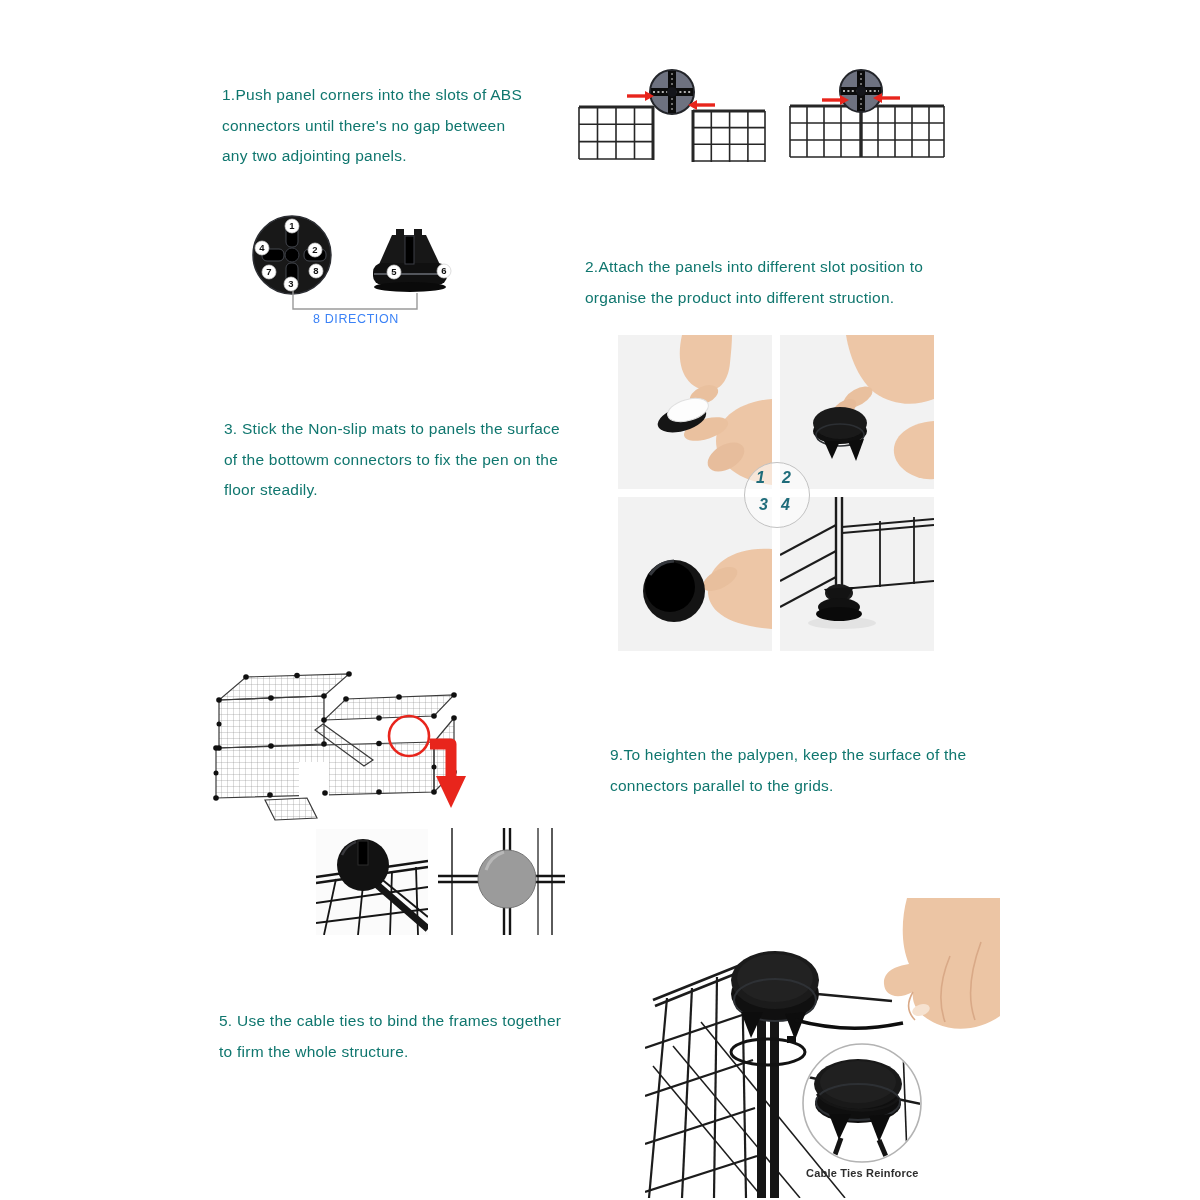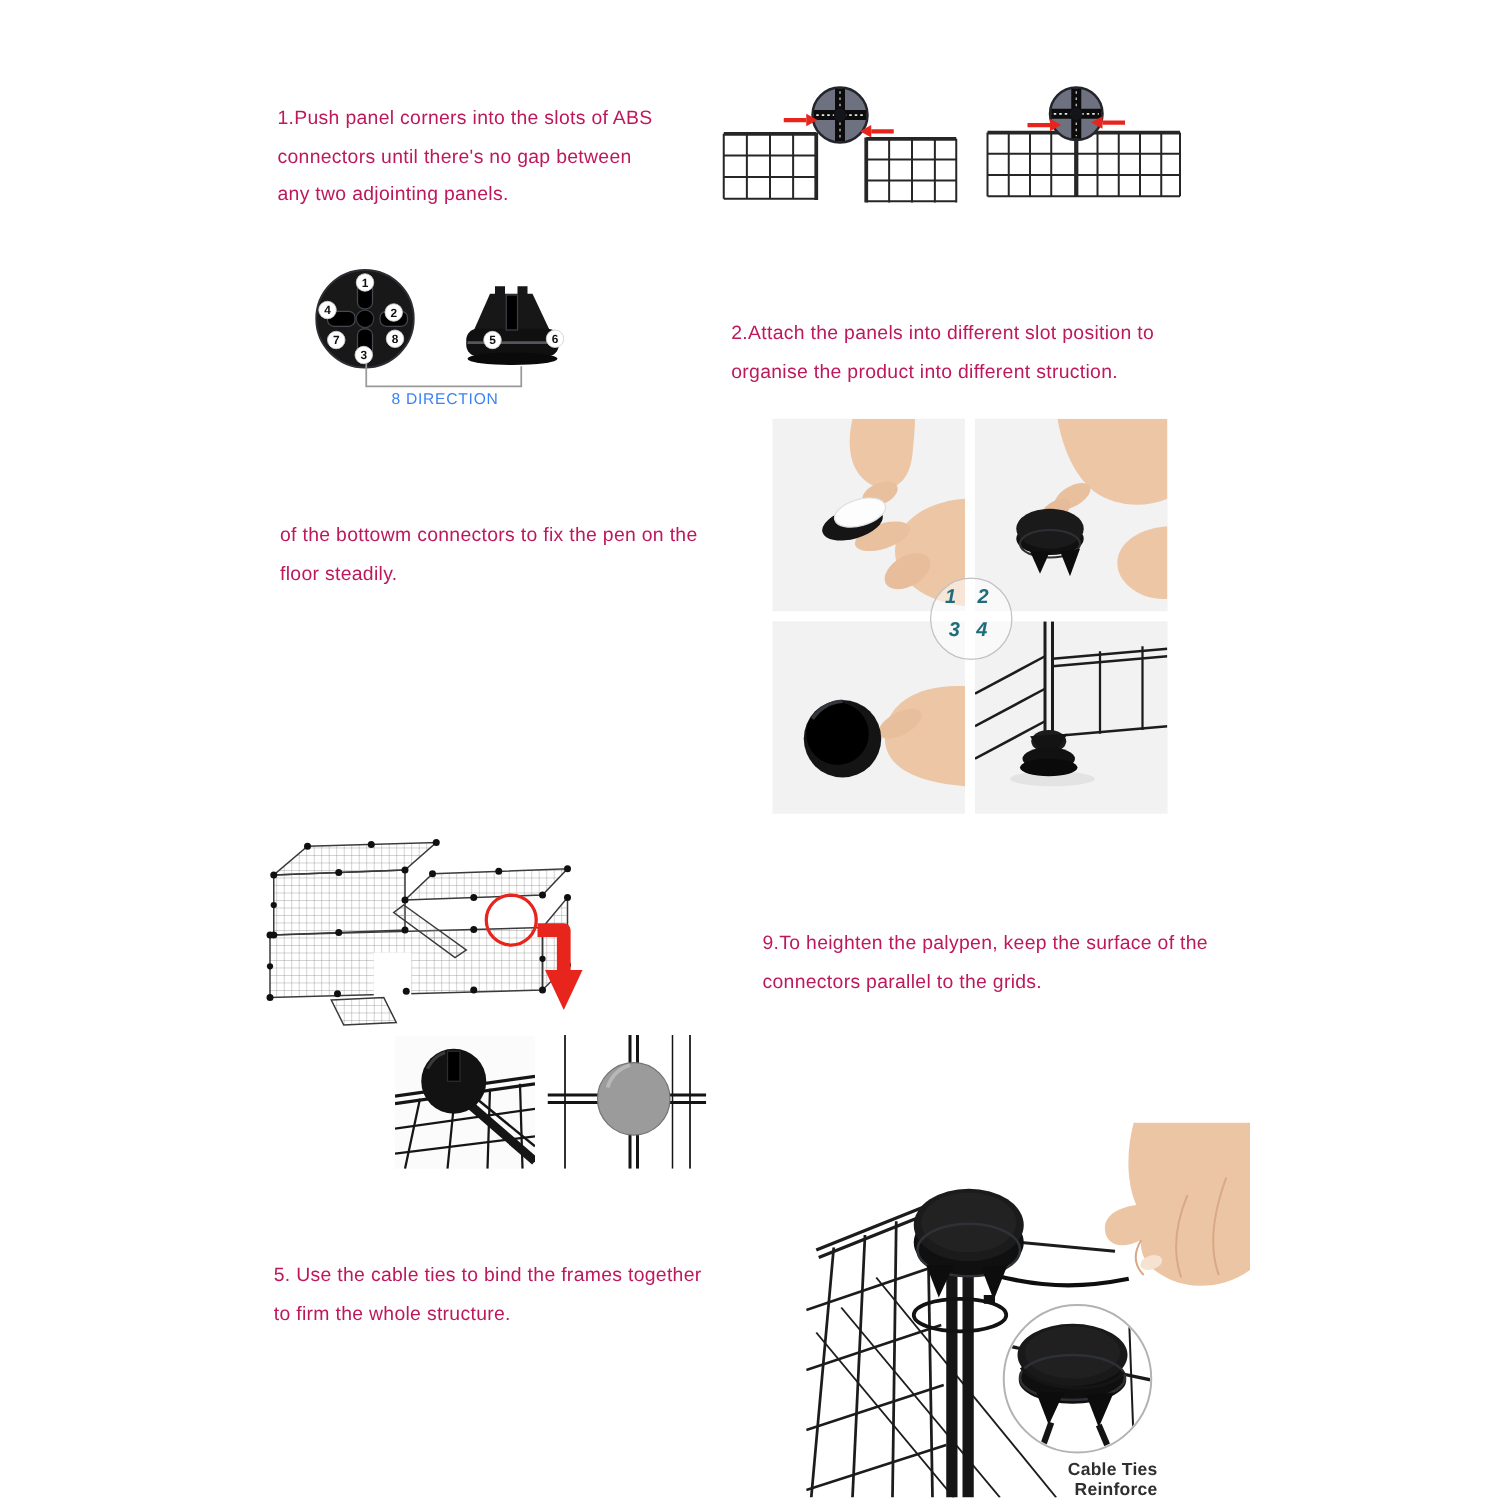--- a/index.html
+++ b/index.html
@@ -1,31 +1,31 @@
 <!DOCTYPE html>
 <html><head>
 <meta charset="utf-8">
 <style>
   html,body{margin:0;padding:0;background:#fff;}
   .canvas{position:relative;width:1200px;height:1200px;background:#ffffff;overflow:hidden;
           font-family:"Liberation Sans",sans-serif;}
   .abs{position:absolute;}
-  .step-text{position:absolute;font-size:15.5px;line-height:30.5px;color:#be185d;
+  .step-text{position:absolute;font-size:15.5px;line-height:30.5px;color:#0f766e;
              letter-spacing:0.25px;white-space:nowrap;}
   .direction-label{position:absolute;font-size:12.5px;letter-spacing:0.6px;color:#3b82f6;
                    text-align:center;}
   .photo-grid{position:absolute;display:grid;grid-template-columns:154px 154px;
               grid-template-rows:154px 154px;gap:8px;}
   .photo-panel{background:#f2f2f2;position:relative;overflow:hidden;}
   .num-circle{position:absolute;width:64px;height:64px;border-radius:50%;
               background:rgba(255,255,255,0.55);border:1px solid #c2c2c2;}
   .num-circle span{position:absolute;font-size:16px;font-weight:bold;font-style:italic;
                    color:#1f6c7a;}
-  .caption{position:absolute;font-size:14px;font-weight:bold;color:#2e2e2e;
-           text-align:right;letter-spacing:0.2px;}
+  .caption{position:absolute;font-size:11px;font-weight:bold;color:#2e2e2e;
+           text-align:left;letter-spacing:0.2px;}
   svg text{font-family:"Liberation Sans",sans-serif;}
 </style>
 </head>
 <body>
 
 <div class="canvas">
 
   <div class="step-text" style="left:222px;top:80px;">
     <div>1.Push panel corners into the slots of ABS</div>
     <div>connectors until there's no gap between</div>
@@ -169,20 +169,21 @@
     <polyline points="48,86 48,104 172,104 172,88" fill="none" stroke="#9a9a9a" stroke-width="1.4"></polyline>
   </svg>
   <div class="direction-label" style="left:298px;top:312px;width:116px;">8 DIRECTION</div>
 
   <div class="step-text" style="left:585px;top:236px;margin-top:16px;">
     <div>2.Attach the panels into different slot position to</div>
     <div>organise the product into different struction.</div>
   </div>
 
   <div class="step-text" style="left:224px;top:414px;">
+    <div>3. Stick the Non-slip mats to panels the surface</div>
     <div>of the bottowm connectors to fix the pen on the</div>
     <div>floor steadily.</div>
   </div>
 
   <div class="photo-grid" style="left:618px;top:335px;">
 
     <div class="photo-panel">
       <svg width="154" height="154" viewBox="0 0 154 154">
         <path d="M64,0 C58,26 64,47 82,54 C97,60 110,50 112,28 C113,18 114,8 114,0 Z" fill="#edc6a6"></path>
         <ellipse cx="86" cy="60" rx="15" ry="8.5" transform="rotate(-24 86 60)" fill="#e9c09e"></ellipse>

